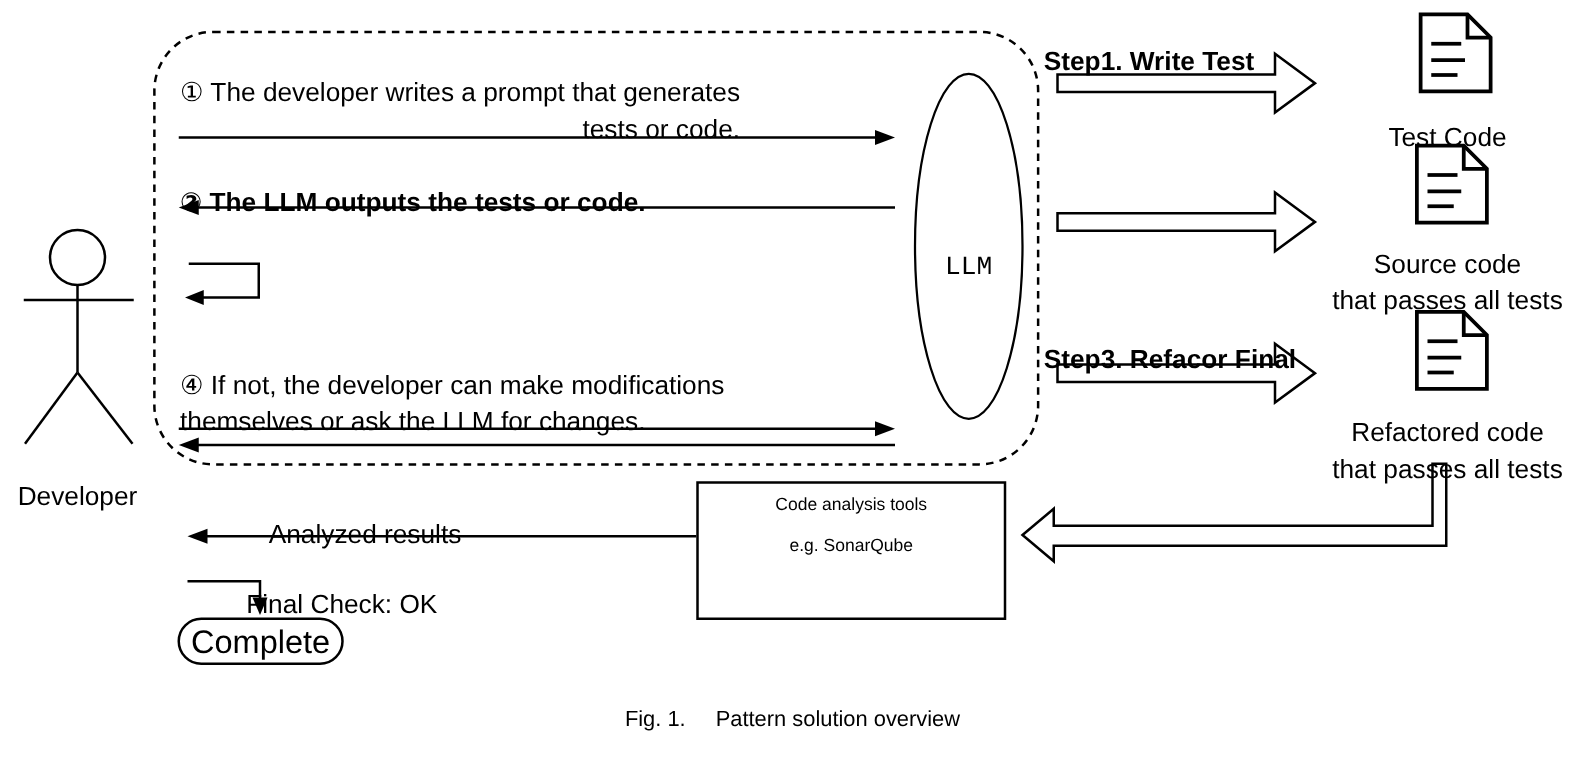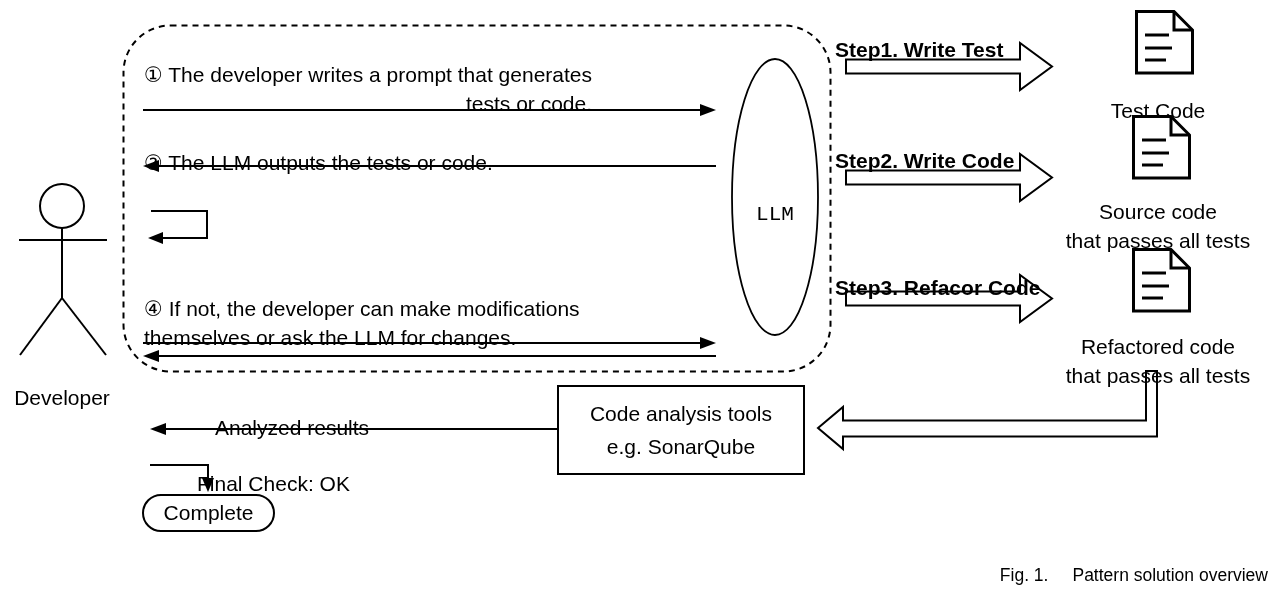--- a/index.html
+++ b/index.html
@@ -6,32 +6,32 @@
   .canvas {
     position:relative; width:1268px; height:614px; background:#ffffff;
     color:#000; font-family:"Liberation Sans","DejaVu Sans",sans-serif;
     overflow:hidden;
   }
   svg.layer { position:absolute; left:0; top:0; width:1268px; height:614px; }
   .txt { position:absolute; font-size:21px; line-height:29px; white-space:pre-line;margin-top:16px; }
   .bold { font-weight:bold; }
   .center { text-align:center; }
   .analysis-box {
-    position:absolute; left:557px; top:385px; width:248px; height:90px;
+    position:absolute; left:557px; top:385px; width:248px; height:111px;
     border:2px solid #000; box-sizing:border-box;
-    display:flex; align-items:center; justify-content:center;
-    text-align:center; font-size:21px; line-height:33px; white-space:pre-line;
+    display:flex; align-items:flex-start; justify-content:center;
+    text-align:center; font-size:14px; line-height:33px; white-space:pre-line;
   }
   .pill {
     position:absolute; left:142px; top:494px; width:133px; height:38px;
     border:2px solid #000; border-radius:19px; box-sizing:border-box;
-    display:flex; align-items:center; justify-content:center; font-size:21px;
+    display:flex; align-items:center; justify-content:center; font-size:26px;
   }
   .caption {
-    position:absolute; left:0; right:0; top:565px; text-align:right;
+    position:absolute; left:0; right:0; top:565px; text-align:center;
     font-size:17.5px;
   }
   .caption .fig-label { margin-right:24px; }
 </style>
 </head>
 <body>
 
 <div class="canvas">
 
   <svg class="layer" viewBox="0 0 1268 614">
@@ -100,30 +100,29 @@
       <path d="M1.5 1.5 L39 1.5 L57.5 20 L57.5 63 L1.5 63 Z" fill="#fff"></path>
       <path d="M39 1.5 L39 20 L57.5 20"></path>
       <line x1="10" y1="25" x2="34" y2="25"></line>
       <line x1="10" y1="38" x2="37" y2="38"></line>
       <line x1="10" y1="50" x2="31" y2="50"></line>
     </g>
   </svg>
 
   <div class="txt" style="left:144px; top:44px;text-align:right;">① The developer writes a prompt that generates
 tests or code.</div>
-  <div class="txt" style="left:144px; top:132px;">② The LLM outputs the tests or code.</div>
+  <div class="txt" style="left:144px; top:132px;font-weight:bold;">② The LLM outputs the tests or code.</div>
   <div class="txt" style="left:144px; top:278px;">④ If not, the developer can make modifications
 themselves or ask the LLM for changes.</div>
 
   <div class="txt center" style="left:0px; top:367px; width:124px;">Developer</div>
   <div class="txt center" style="left:735px; top:184px; width:80px;font-family:Liberation Mono, monospace;">LLM</div>
 
   <div class="txt bold" style="left:835px; top:19px;">Step1. Write Test</div>
-  <div class="txt bold" style="left:835px; top:130px;">Step2. Write Code</div>
-  <div class="txt bold" style="left:835px; top:257px;">Step3. Refacor Code</div>
+  <div class="txt bold" style="left:835px; top:257px;">Step3. Refacor Final</div>
 
   <div class="txt center" style="left:1045px; top:80px; width:226px;">Test Code</div>
   <div class="txt center" style="left:1045px; top:181px; width:226px;">Source code
 that passes all tests</div>
   <div class="txt center" style="left:1045px; top:316px; width:226px;">Refactored code
 that passes all tests</div>
 
   <div class="analysis-box">
     <div>Code analysis tools
 e.g. SonarQube</div>

